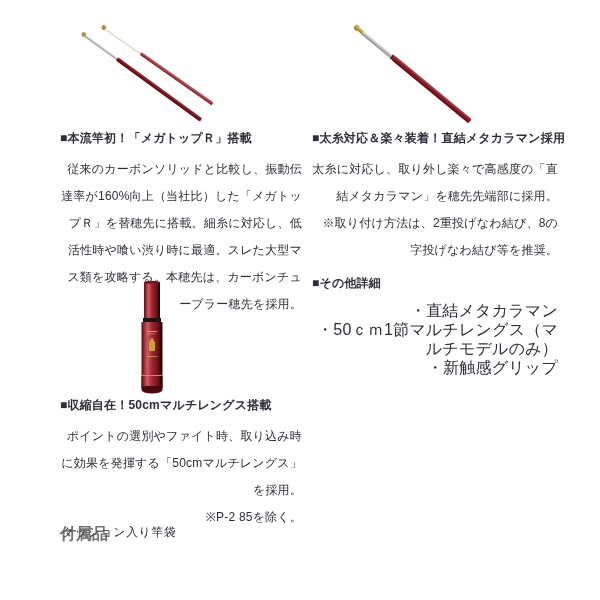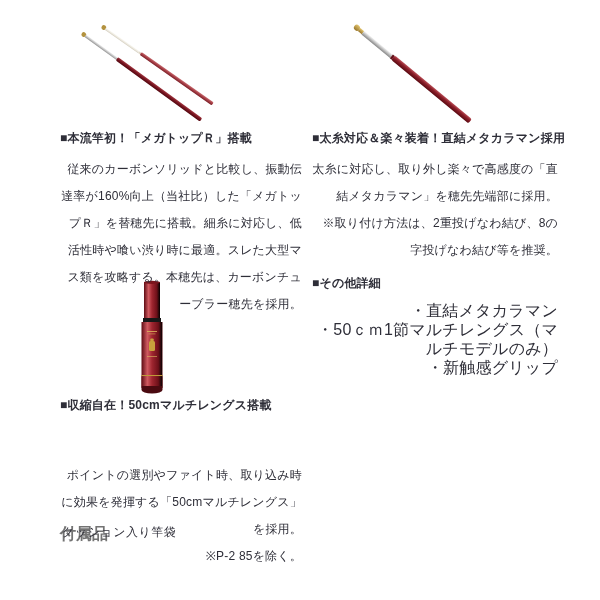--- a/index.html
+++ b/index.html
@@ -136,19 +136,19 @@
 </div>
 
 <div class="abs heading" style="left:312px; top:275px;">■その他詳細</div>
 <div class="abs" style="left:312px; top:301px; width:246px;">
   <div class="bullet-line">・直結メタカラマン</div>
   <div class="bullet-line">・50ｃｍ1節マルチレングス（マルチモデルのみ）</div>
   <div class="bullet-line">・新触感グリップ</div>
 </div>
 
 <div class="abs heading" style="left:60px; top:397px;">■収縮自在！50cmマルチレングス搭載</div>
-<div class="abs" style="left:60px; top:423px; width:242px;margin-top:39px;">
+<div class="abs" style="left:60px; top:423px; width:242px;">
   <div class="body-text">ポイントの選別やファイト時、取り込み時に効果を発揮する「50cmマルチレングス」を採用。</div>
   <div class="body-text">※P-2 85を除く。</div>
 </div>
 
 <div class="abs accessory-title" style="left:60px; top:524px;">付属品</div>
 <div class="abs accessory-item" style="left:62px; top:524px;">クッション入り竿袋</div>
 
 </body></html>

